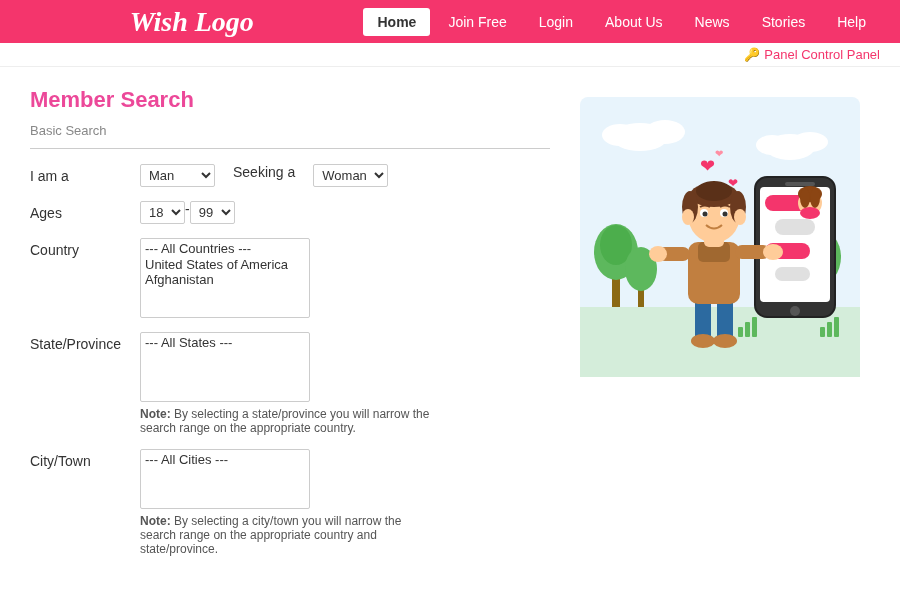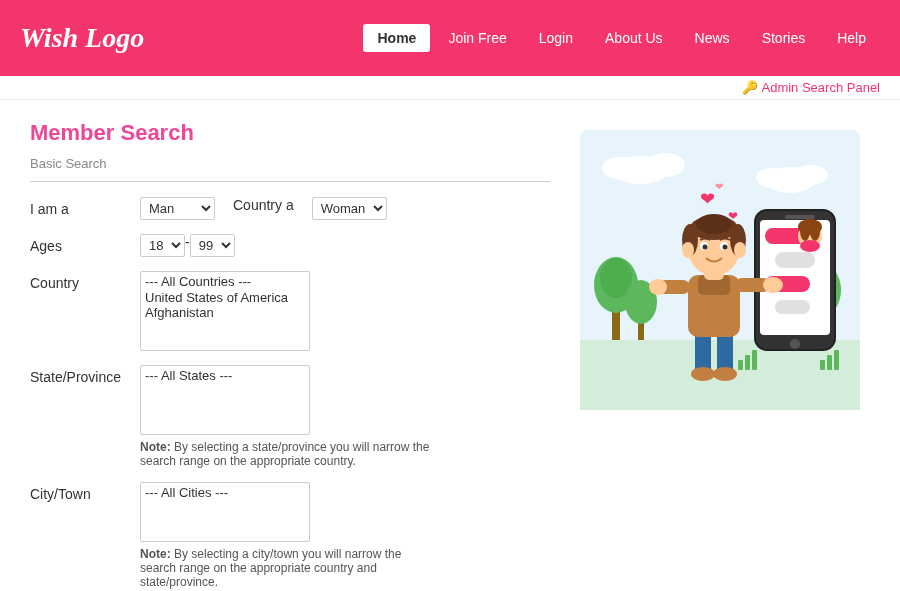--- a/index.html
+++ b/index.html
@@ -1,24 +1,25 @@
 <!DOCTYPE html>
 <html><head>
   <meta charset="utf-8">
   <style>
     * { margin: 0; padding: 0; box-sizing: border-box; }
     body { font-family: Arial, sans-serif; font-size: 14px; background: #fff; color: #333; }
 
     
     .header {
       background: #f4356c;
-      height: 76px;
+      height: 43px;
       display: flex;
       align-items: center;
       padding: 0 20px;
+      text-align: center;
     }
     .logo {
       font-family: Georgia, serif;
       font-size: 28px;
       color: #fff;
       font-style: italic;
       font-weight: bold;
       flex: 1;
     }
     .nav {
@@ -193,41 +194,41 @@
     <a class="nav-item">About Us</a>
     <a class="nav-item">News</a>
     <a class="nav-item">Stories</a>
     <a class="nav-item">Help</a>
   </nav>
 </header>
 
 <div class="admin-bar">
   <a href="#">
     <span>🔑</span>
-    <span>Admin Search Panel</span>
+    <span>Panel Control Panel</span>
   </a>
 </div>
 
 <div class="main">
   <div class="form-section">
 
     <h1 class="page-title">Member Search</h1>
     <span class="basic-search-label">Basic Search</span>
     <hr class="divider">
 
 
     <div class="form-row">
       <div class="form-label">I am a</div>
       <div class="form-control-group">
         <select>
           <option>Man</option>
           <option>Woman</option>
           <option>Couple</option>
         </select>
-        <span>Country a</span>
+        <span>Seeking a</span>
         <select>
           <option>Woman</option>
           <option>Man</option>
           <option>Couple</option>
         </select>
       </div>
     </div>
 
     <div class="form-row">
       <div class="form-label">Ages</div>

